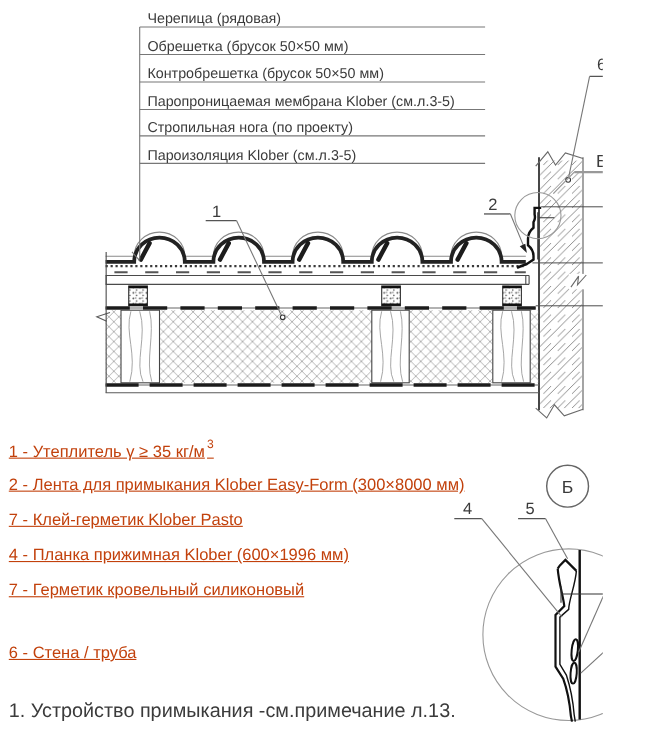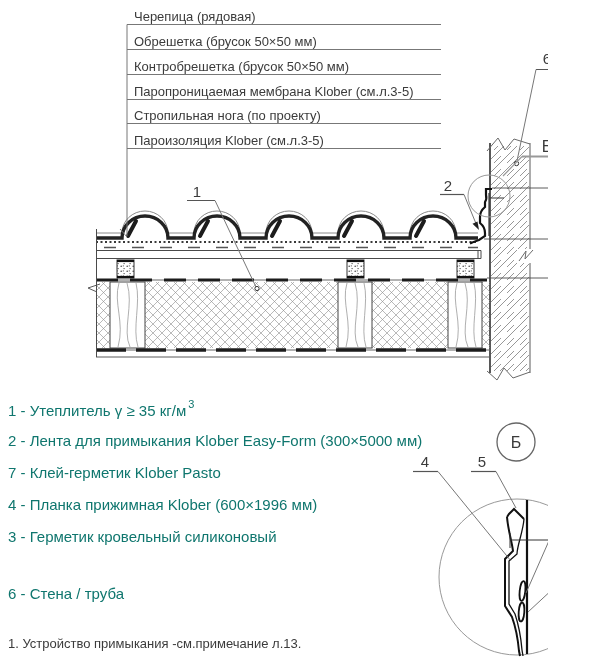--- a/index.html
+++ b/index.html
@@ -5,23 +5,23 @@
   html,body{margin:0;padding:0;background:#fff;}
   #stage{position:relative;width:548px;height:672px;background:#ffffff;overflow:hidden;
          font-family:"Liberation Sans",sans-serif;color:#3b3b3b;border-radius:22px;}
   #draw{position:absolute;left:0;top:0;}
   svg text{font-family:"Liberation Sans",sans-serif;fill:#3b3b3b;}
   .layer-label{font-size:13px;}
   .callout-num{font-size:15px;}
   .dim-text{font-size:13px;fill:#333;}
   .marker-text{font-size:16px;}
   .legend{position:absolute;left:8px;top:0;width:480px;}
-  .legend-item{position:absolute;left:0;white-space:nowrap;font-size:15px;color:#0f766e;}
+  .legend-item{position:absolute;left:0;white-space:nowrap;font-size:15px;color:#c2410c;text-decoration:underline;}
   .legend-item sup{font-size:11px;position:relative;top:-2px;margin-left:2px;}
-  .note{position:absolute;left:8px;top:636px;font-size:13px;color:#3b3b3b;white-space:nowrap;}
+  .note{position:absolute;left:8px;top:636px;font-size:18px;color:#3b3b3b;white-space:nowrap;}
 </style>
 </head>
 <body>
 
 <div id="stage">
 
 <svg id="draw" width="600" height="672" viewBox="0 0 600 672">
   <defs>
     <pattern id="xhatch" width="9" height="9" patternUnits="userSpaceOnUse">
       <path d="M0,9 L9,0 M0,0 L9,9" stroke="#8c8c8c" stroke-width="0.6" fill="none"></path>
@@ -218,22 +218,22 @@
       <text class="callout-num" x="591" y="467" text-anchor="middle">3</text>
       <line x1="579" y1="472.5" x2="600" y2="472.5" stroke="#555" stroke-width="1.2"></line>
       <line x1="579" y1="472.5" x2="526" y2="593" stroke="#777" stroke-width="1"></line>
       <line x1="596" y1="549" x2="528" y2="612" stroke="#777" stroke-width="1"></line>
     </g>
   </g>
 </svg>
 
 <div class="legend">
   <div class="legend-item" style="top:400px"><span>1 - Утеплитель γ ≥ 35 кг/м</span><sup>3</sup></div>
-  <div class="legend-item" style="top:432px"><span>2 - Лента для примыкания Klober Easy-Form (300×5000 мм)</span></div>
+  <div class="legend-item" style="top:432px"><span>2 - Лента для примыкания Klober Easy-Form (300×8000 мм)</span></div>
   <div class="legend-item" style="top:464px"><span>7 - Клей-герметик Klober  Pasto</span></div>
   <div class="legend-item" style="top:496px"><span>4 - Планка прижимная Klober (600×1996 мм)</span></div>
-  <div class="legend-item" style="top:528px"><span>3 - Герметик кровельный силиконовый</span></div>
+  <div class="legend-item" style="top:528px"><span>7 - Герметик кровельный силиконовый</span></div>
   <div class="legend-item" style="top:585px"><span>6 - Стена / труба</span></div>
 </div>
 
 <div class="note">1. Устройство примыкания -см.примечание л.13.</div>
 
 </div>
 
 </body></html>

